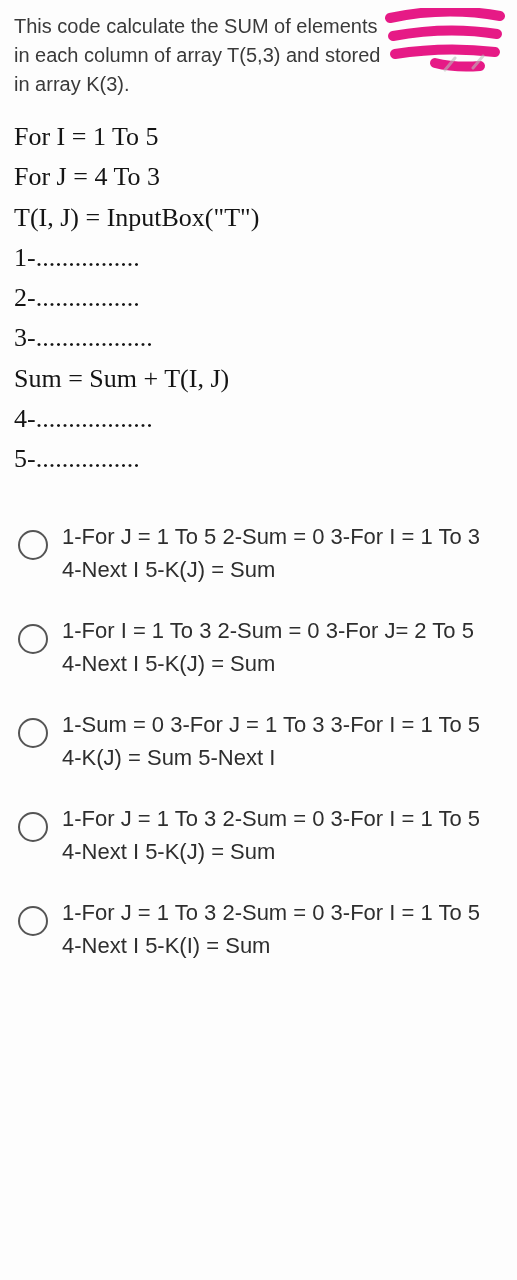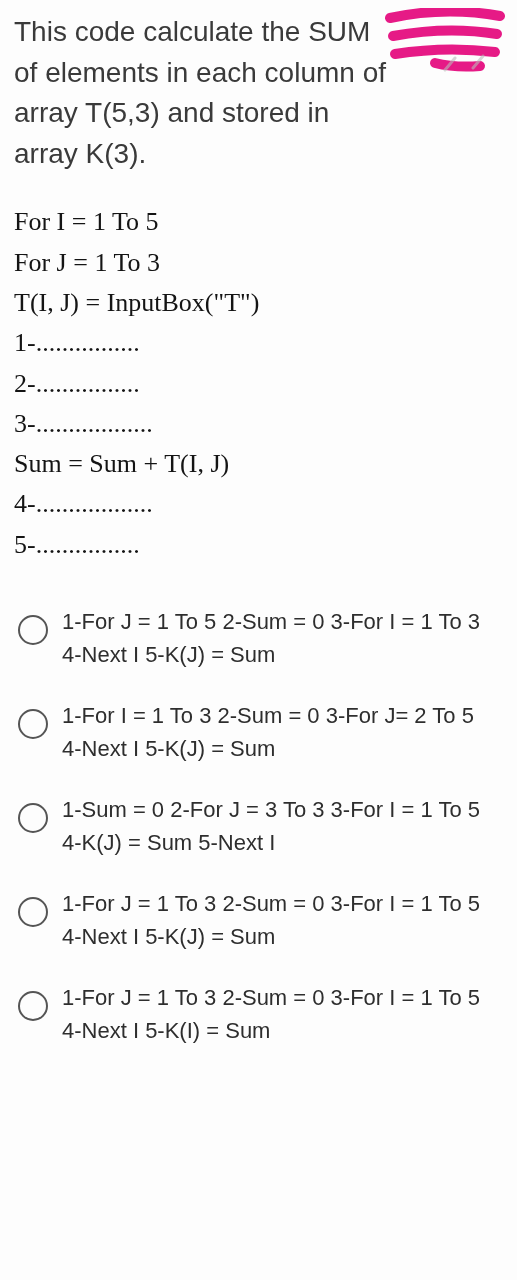--- a/index.html
+++ b/index.html
@@ -11,36 +11,36 @@
   }
   .page {
     width: 517px;
     min-height: 1280px;
     box-sizing: border-box;
     padding: 12px 14px 20px 14px;
     position: relative;
   }
   .intro {
     font-family: 'Segoe UI', Arial, sans-serif;
-    font-size: 28px;
+    font-size: 20px;
     line-height: 1.45;
     color: #3a3a3a;
     padding-right: 110px;
     position: relative;
   }
   .scribble {
     position: absolute;
     top: 8px;
     right: 12px;
     width: 120px;
     height: 70px;
     pointer-events: none;
   }
   .code-block {
-    margin-top: 28px;
+    margin-top: 18px;
     font-family: "Times New Roman", Times, serif;
     font-size: 26px;
     line-height: 1.55;
     color: #141414;
   }
   .code-line { white-space: pre-wrap; }
   .options {
     margin-top: 26px;
   }
   .option {
@@ -82,21 +82,21 @@
     <g stroke="#bbb" stroke-width="3" stroke-linecap="round" fill="none" opacity="0.6">
       <path d="M60 62 L70 50"></path>
       <path d="M88 60 L98 48"></path>
     </g>
   </svg>
 
   <div class="intro">This code calculate the SUM of elements  in each column of array T(5,3) and stored in array K(3).</div>
 
   <div class="code-block">
     <div class="code-line">For I = 1 To 5</div>
-    <div class="code-line">For J = 1 To 3</div>
+    <div class="code-line">For J = 4 To 3</div>
     <div class="code-line">T(I, J) = InputBox("T")</div>
     <div class="code-line">1-................</div>
     <div class="code-line">2-................</div>
     <div class="code-line">3-..................</div>
     <div class="code-line">Sum = Sum + T(I, J)</div>
     <div class="code-line">4-..................</div>
     <div class="code-line">5-................</div>
   </div>
 
   <div class="options">
@@ -106,21 +106,21 @@
       <div class="option-text">1-For J = 1 To 5 2-Sum = 0 3-For I = 1 To 3 4-Next I 5-K(J) = Sum</div>
     </div>
 
     <div class="option">
       <div class="radio"></div>
       <div class="option-text">1-For I = 1 To 3 2-Sum = 0 3-For J= 2 To 5 4-Next I 5-K(J) = Sum</div>
     </div>
 
     <div class="option">
       <div class="radio"></div>
-      <div class="option-text">1-Sum = 0 2-For J = 3 To 3 3-For I = 1 To 5 4-K(J) = Sum 5-Next I</div>
+      <div class="option-text">1-Sum = 0 3-For J = 1 To 3 3-For I = 1 To 5 4-K(J) = Sum 5-Next I</div>
     </div>
 
     <div class="option">
       <div class="radio"></div>
       <div class="option-text">1-For J = 1 To 3 2-Sum = 0 3-For I = 1 To 5 4-Next I 5-K(J) = Sum</div>
     </div>
 
     <div class="option">
       <div class="radio"></div>
       <div class="option-text">1-For J = 1 To 3 2-Sum = 0 3-For I = 1 To 5 4-Next I 5-K(I) = Sum</div>

